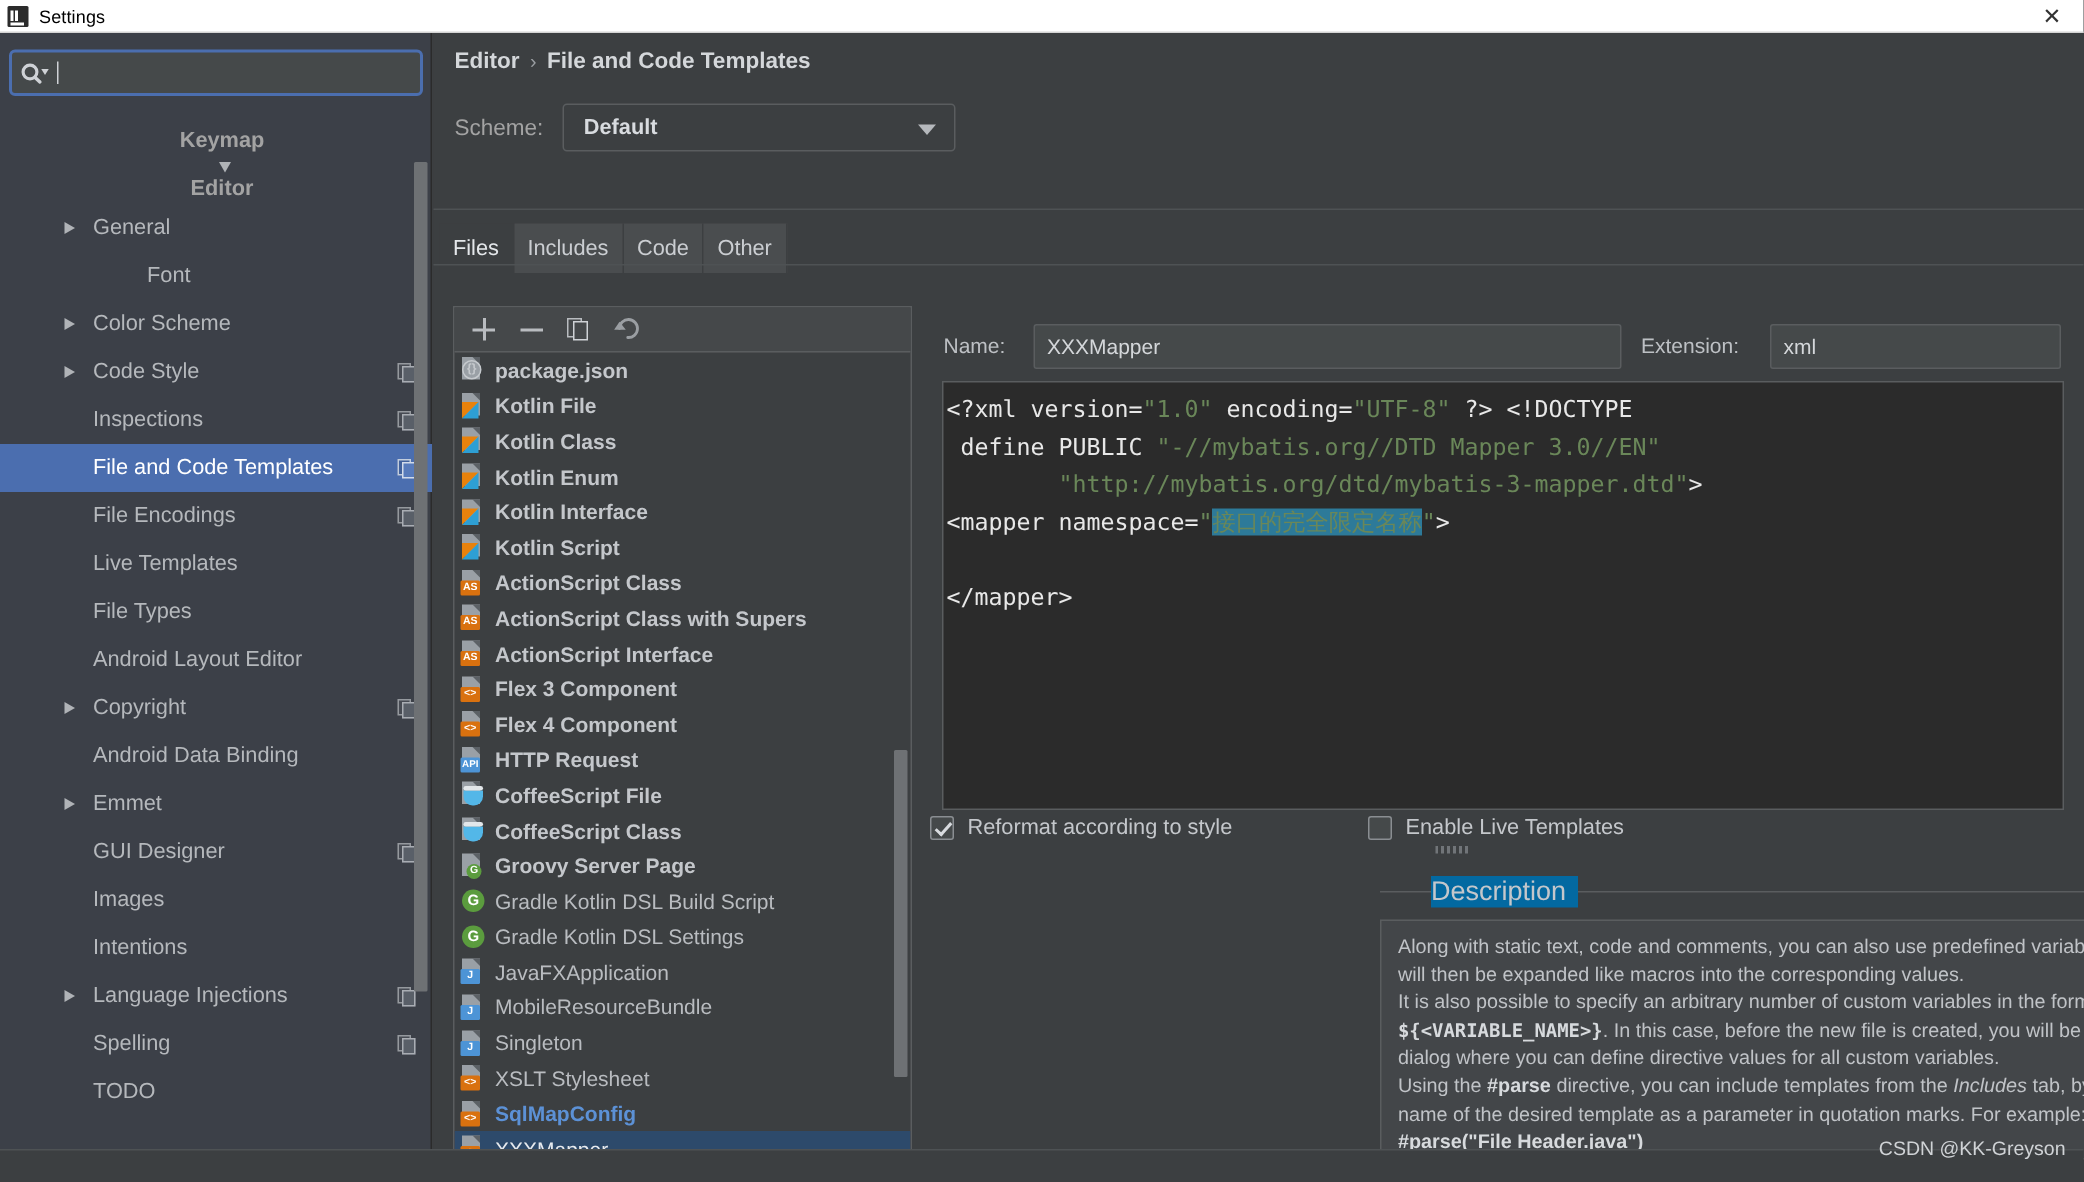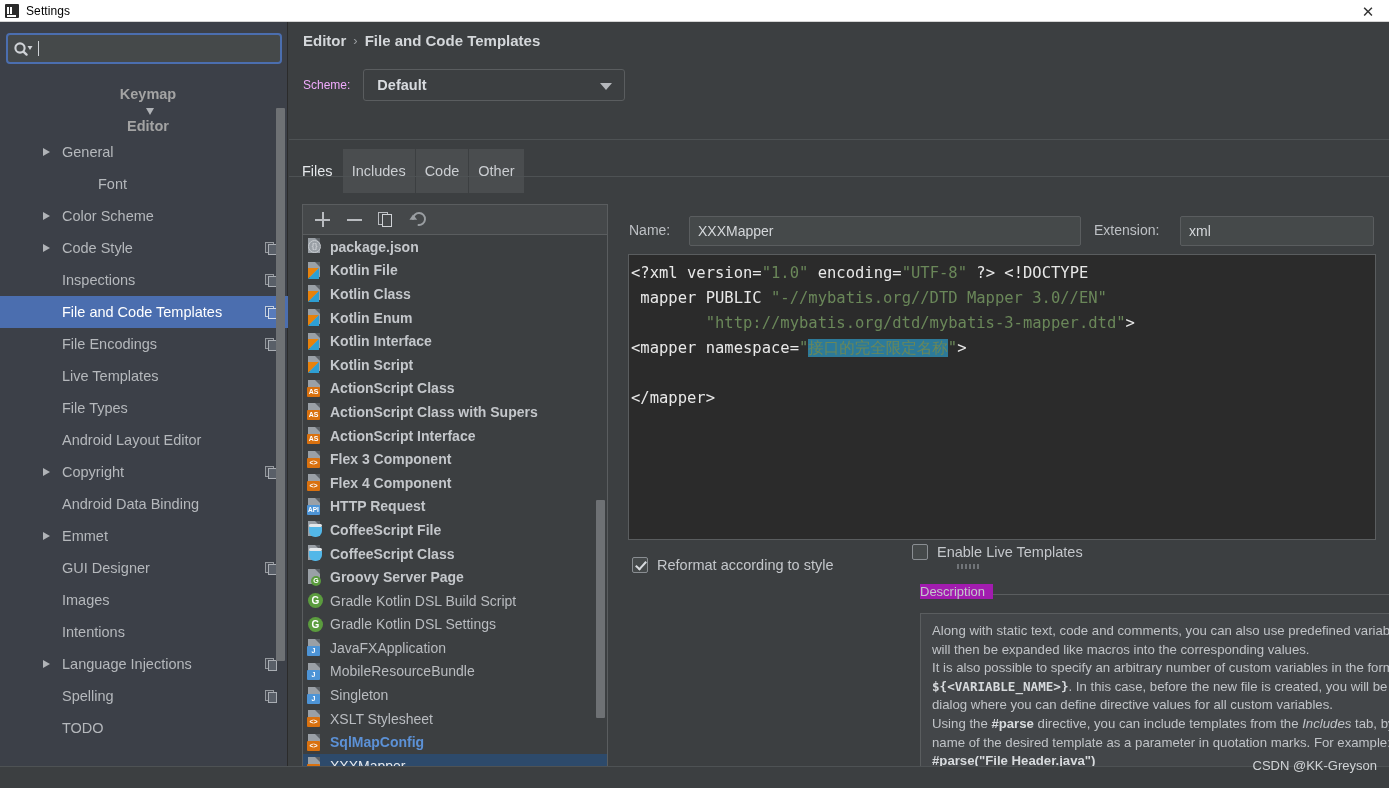--- a/index.html
+++ b/index.html
@@ -135,42 +135,42 @@
   #breadcrumb {
     position: absolute; left: 14px; top: 10px;
     font-size: 15px; font-weight: bold; color: #d4d7da;
     display: flex; align-items: center; gap: 7px;
   }
   #breadcrumb .sep { color: #9a9ea2; font-weight: normal; font-size: 13px; }
 
   #scheme-row {
     position: absolute; left: 14px; top: 47px; display: flex; align-items: center;
   }
-  #scheme-label { font-size: 12px; color: #f0abfc; margin-right: 13px; }
+  #scheme-label { font-size: 15px; color: #a3a3a3; margin-right: 13px; }
   #scheme-select {
     width: 262px; height: 32px; background: #3c3f41;
     border: 1px solid #5a5d5f; border-radius: 3px;
     display: flex; align-items: center; position: relative;
   }
   #scheme-select .val {
     font-size: 14.5px; font-weight: bold; color: #d8dbdf; padding-left: 13px;
   }
   #scheme-select .chev {
     position: absolute; right: 12px; top: 13px;
     border-left: 6.5px solid transparent; border-right: 6.5px solid transparent;
     border-top: 7px solid #b5b8bc;
   }
 
   #divider1 {
     position: absolute; left: 0; top: 117px; width: 1100px; height: 1px;
     background: #4e5254;
   }
 
   #tabs {
-    position: absolute; left: 4px; top: 127px; height: 44px; display: flex;
+    position: absolute; left: 4px; top: 127px; height: 33px; display: flex;
     align-items: stretch;
   }
   .tab {
     padding: 0 9px; display: flex; align-items: center;
     font-size: 14.5px; color: #cbced2; background: #4a4d4f;
     border-right: 1px solid #3c3f41;
   }
   .tab.active { background: #3c3f41; color: #e4e7ea; }
   #tabs-underline {
     position: absolute; left: 0; top: 154px; width: 1100px; height: 1px;
@@ -303,42 +303,42 @@
     font-size: 15.5px; line-height: 25px;
     color: #a9b7c6; padding: 6px 0 0 2px;
     overflow: hidden; white-space: pre;
   }
   #editor .tagp { color: #e8e8e8; }
   #editor .str { color: #6a8759; }
   #editor .sel { background: #2d7a99; color: #6a8759; }
 
   
   .cb-row { position: absolute; display: flex; align-items: center; }
-  #cb-reformat { left: 343px; top: 522px; margin-top: 13px; }
+  #cb-reformat { left: 331px; top: 522px; }
   #cb-live { left: 623px; top: 522px; }
   .cbox {
     width: 16px; height: 16px; border: 1px solid #8a8e92; background: #45494a;
     border-radius: 2px; margin-right: 9px; position: relative; flex: none;
   }
   .cbox.checked::after {
     content: ""; position: absolute; left: 5px; top: 1px;
     width: 4px; height: 9px; border: solid #d8dbdf;
     border-width: 0 2px 2px 0; transform: rotate(42deg);
   }
   .cb-row .cb-label { font-size: 14.5px; color: #c4c7cb; }
   #live-dots {
     position: absolute; left: 668px; top: 542px; width: 22px; height: 5px;
     background: repeating-linear-gradient(90deg,#7a7e82 0 2px, transparent 2px 4px);
     opacity: .85;
   }
 
   
   #desc-title {
-    position: absolute; left: 631px; top: 562px;
-    font-size: 13px; color: #c4c7cb; background: #a21caf;
+    position: absolute; left: 665px; top: 562px;
+    font-size: 18px; color: #c4c7cb; background: #0369a1;
     padding-right: 8px; z-index: 2;
   }
   #desc-rule {
     position: absolute; left: 631px; top: 572px; width: 748px; height: 1px;
     background: #5a5d5f;
   }
   #desc-box {
     position: absolute; left: 631px; top: 591px; width: 748px; height: 160px;
     background: #434649; border: 1px solid #5a5d5f;
     overflow: hidden;
@@ -748,21 +748,21 @@
         <div class="dot"></div>
         <div class="dot"></div>
     </div>
 
     <div id="name-label">Name:</div>
     <div id="name-field">XXXMapper</div>
     <div id="ext-label">Extension:</div>
     <div id="ext-field">xml</div>
 
     <div id="editor"><span class="tagp">&lt;?xml version=</span><span class="str">"1.0"</span><span class="tagp"> encoding=</span><span class="str">"UTF-8"</span><span class="tagp"> ?&gt; &lt;!DOCTYPE</span>
-<span class="tagp"> mapper PUBLIC </span><span class="str">"-//mybatis.org//DTD Mapper 3.0//EN"</span>
+<span class="tagp"> define PUBLIC </span><span class="str">"-//mybatis.org//DTD Mapper 3.0//EN"</span>
 <span class="tagp">        </span><span class="str">"http://mybatis.org/dtd/mybatis-3-mapper.dtd"</span><span class="tagp">&gt;</span>
 <span class="tagp">&lt;mapper namespace=</span><span class="str">"</span><span class="sel">接口的完全限定名称</span><span class="str">"</span><span class="tagp">&gt;</span>
 <span></span>
 <span class="tagp">&lt;/mapper&gt;</span></div>
 
     <div class="cb-row" id="cb-reformat">
       <span class="cbox checked"></span>
       <span class="cb-label">Reformat according to style</span>
     </div>
     <div class="cb-row" id="cb-live">

